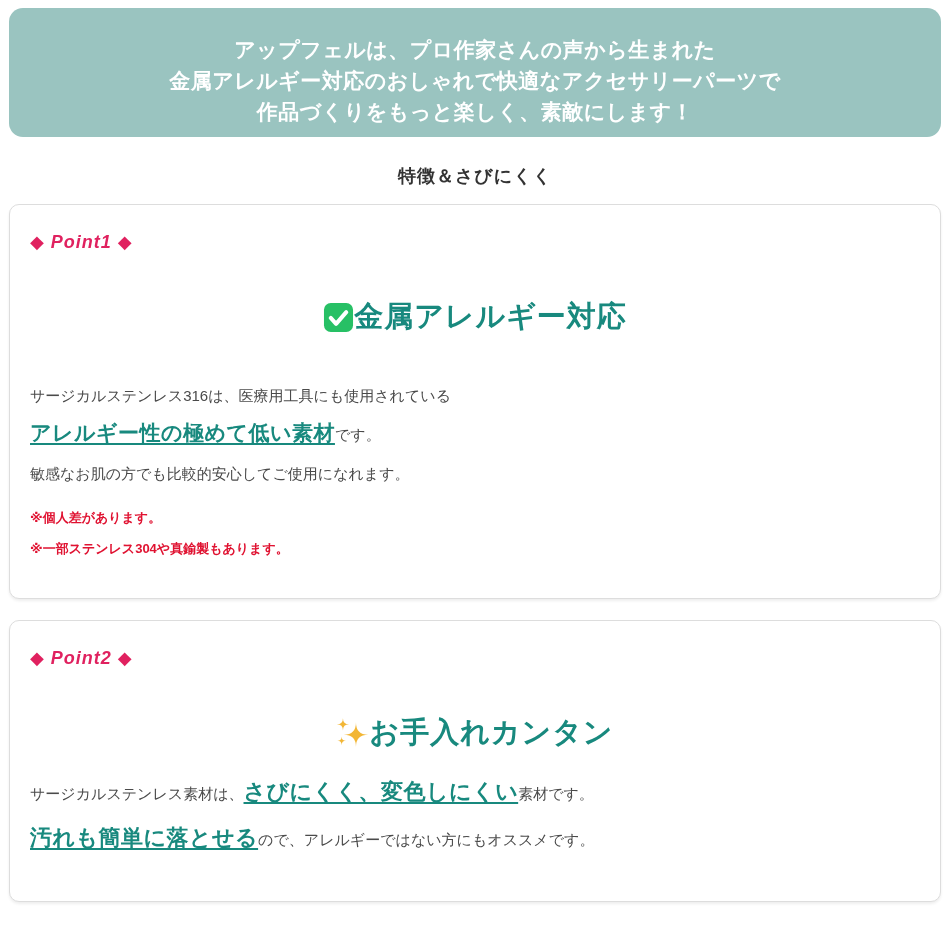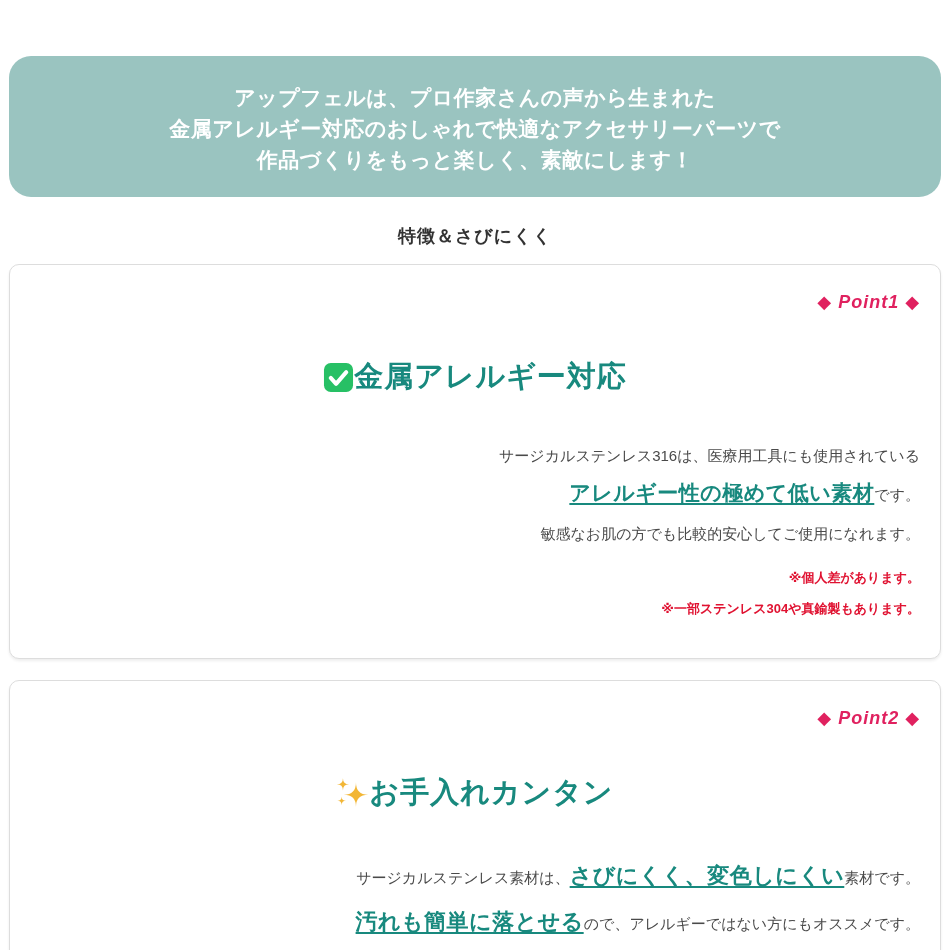--- a/index.html
+++ b/index.html
@@ -9,24 +9,23 @@
     font-family: "Liberation Sans", "DejaVu Sans", sans-serif;
     color: #4a4a4a;
   }
   body { height: 950px; overflow: hidden; }
 
   .page { padding: 8px 9px 0 9px; }
 
   
   .banner {
     background: #9ac4c0;
-    border-radius: 22px;
-    padding: 26px 10px 22px 10px;
+    border-radius: 14px;
+    padding: 26px 10px 10px 10px;
     text-align: center;
-    margin-top: 48px;
   }
   .banner .line {
     color: #ffffff;
     font-weight: bold;
     font-size: 21px;
     line-height: 31px;
     letter-spacing: 0.5px;
   }
 
   
@@ -47,21 +46,21 @@
     letter-spacing: 2px;
   }
 
   
   .card {
     margin-top: 16px;
     border: 1px solid #dddddd;
     border-radius: 10px;
     background: #ffffff;
     box-shadow: 0 2px 3px rgba(0,0,0,0.07);
-    text-align: right;
+    text-align: left;
     padding: 26px 20px 40px 20px;
   }
   .card + .card { margin-top: 21px; }
   .card2 { padding-bottom: 48px; }
 
   .point-label {
     color: #e0215f;
     font-weight: bold;
     font-style: italic;
     font-size: 18px;
@@ -104,21 +103,21 @@
   .plain { font-size: 15px; color: #4a4a4a; }
 
   .note {
     color: #e01231;
     font-weight: bold;
     font-size: 13px;
   }
   .note1 { margin-top: 26px; }
   .note2 { margin-top: 13px; }
 
-  .p2-line1 { margin-top: 48px; }
+  .p2-line1 { margin-top: 24px; }
   .p2-line2 { margin-top: 16px; }
 </style>
 </head>
 <body>
 
 <div class="page">
 
   <div class="banner">
     <div class="line">アップフェルは、プロ作家さんの声から生まれた</div>
     <div class="line">金属アレルギー対応のおしゃれで快適なアクセサリーパーツで</div>

